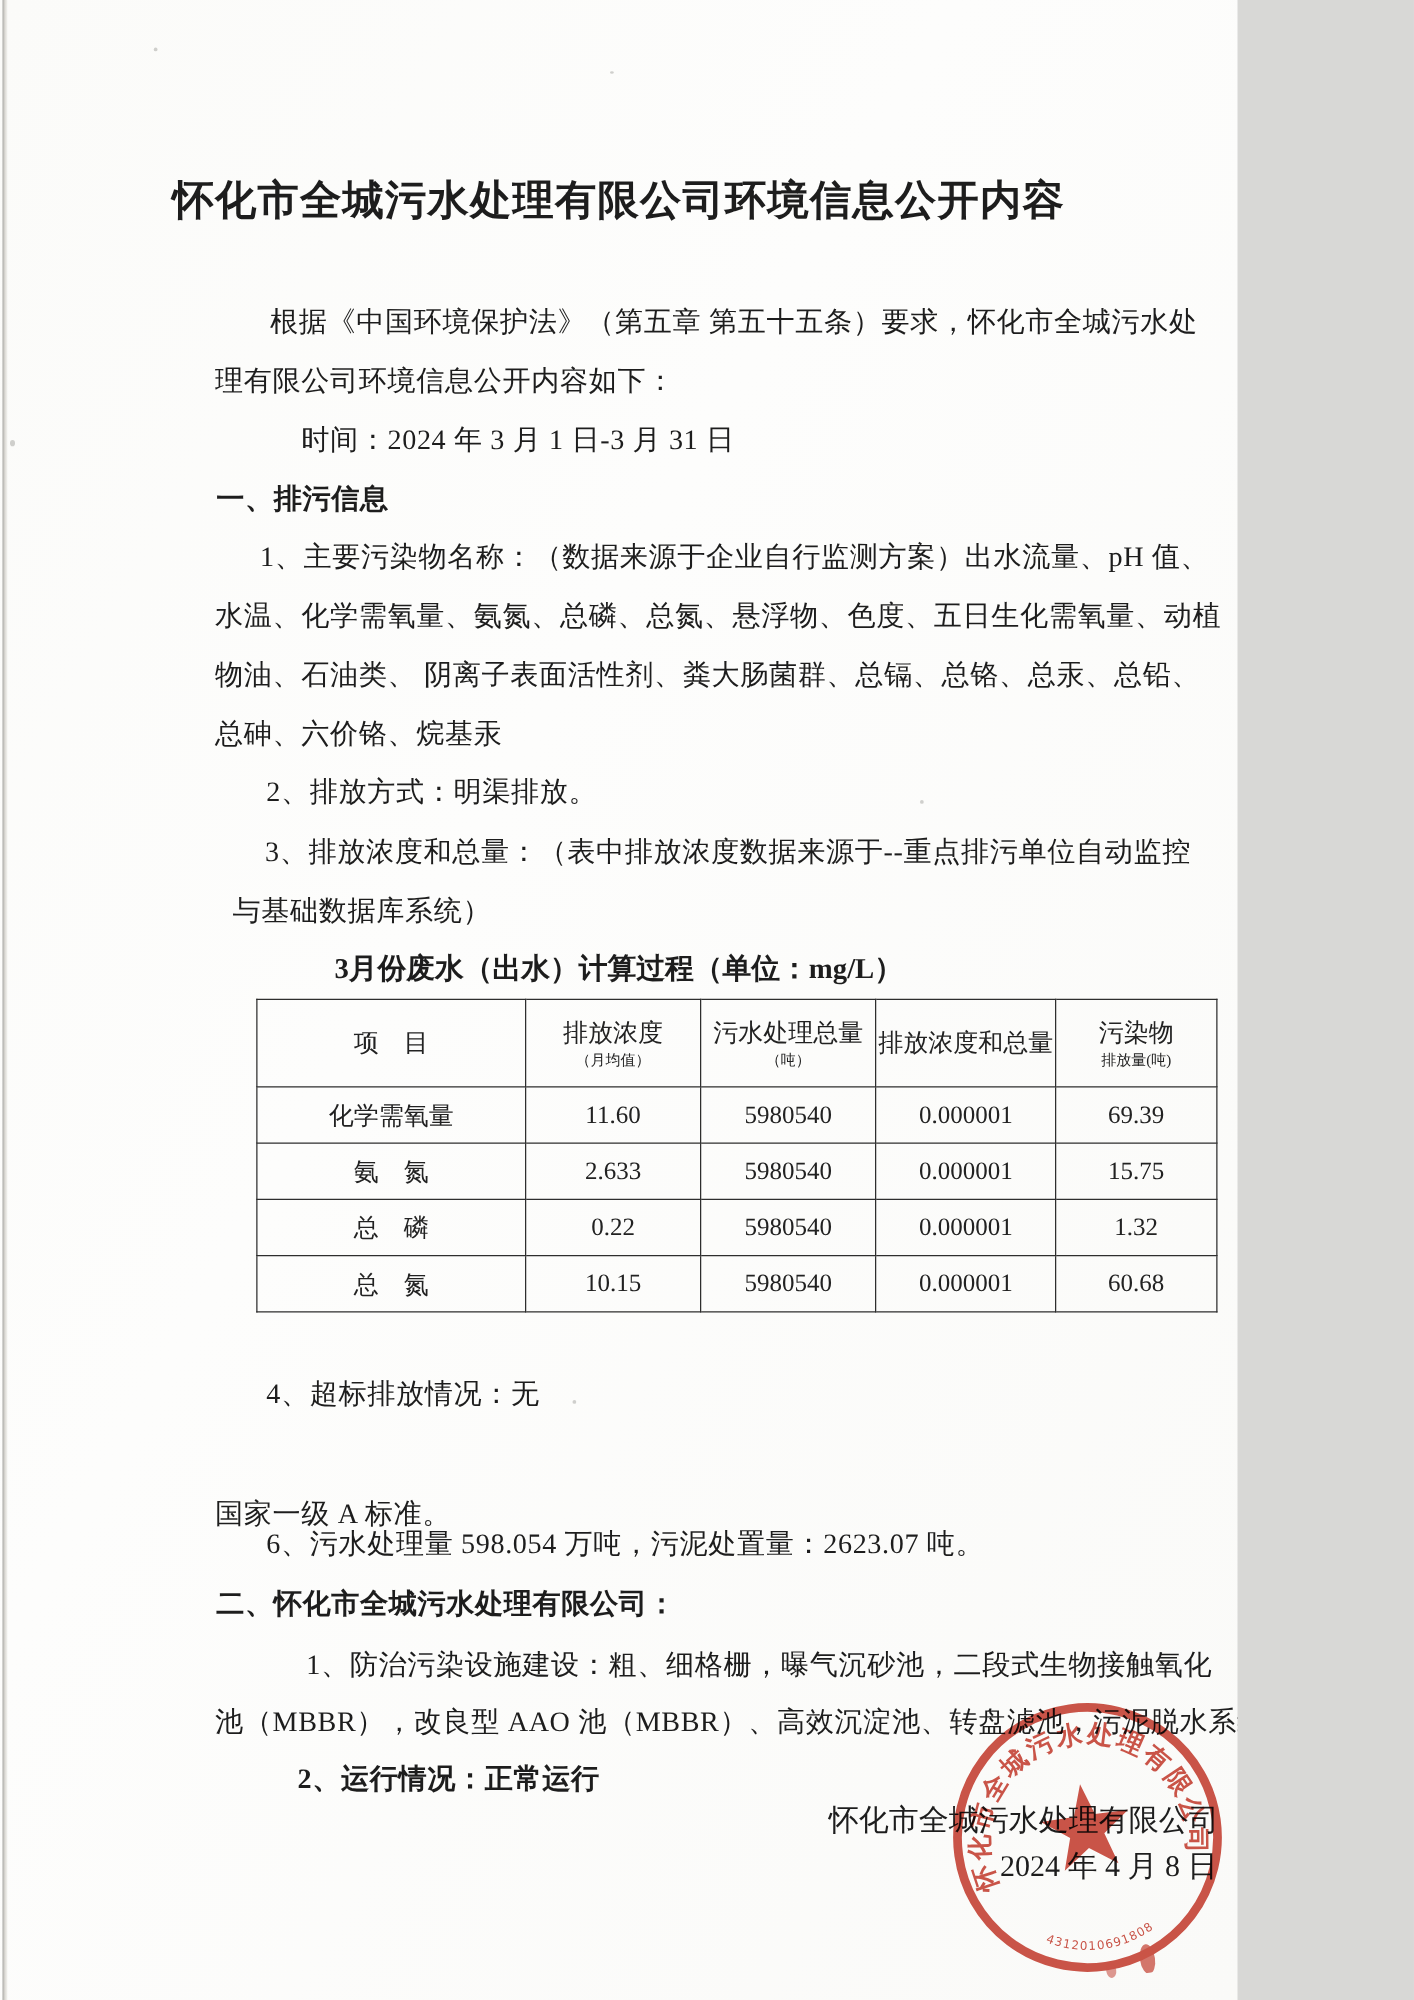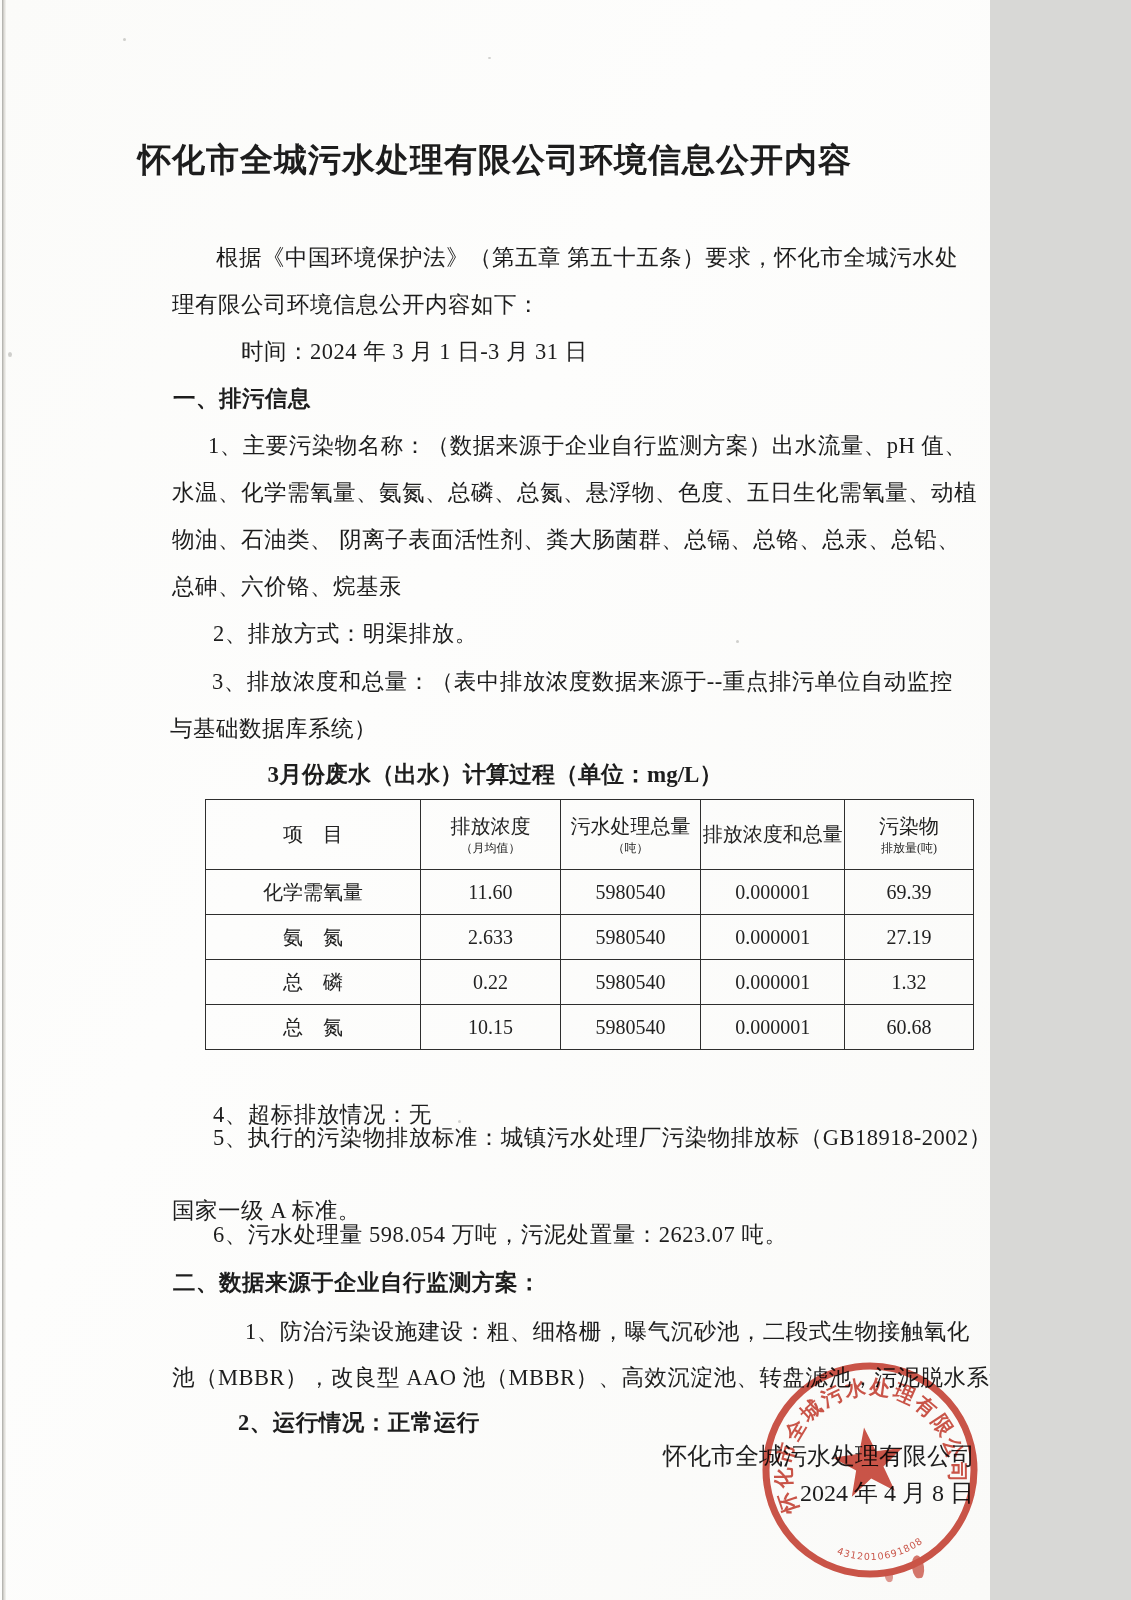--- a/index.html
+++ b/index.html
@@ -56,21 +56,21 @@
   <div class="line" style="left:172px;top:290px;">理有限公司环境信息公开内容如下：</div>
   <div class="line" style="left:241px;top:337px;">时间：2024 年 3 月 1 日-3 月 31 日</div>
 
   <div class="line bold" style="left:173px;top:384px;">一、排污信息</div>
   <div class="line" style="left:208px;top:431px;">1、主要污染物名称：（数据来源于企业自行监测方案）出水流量、pH 值、</div>
   <div class="line" style="left:172px;top:525px;">物油、石油类、 阴离子表面活性剂、粪大肠菌群、总镉、总铬、总汞、总铅、</div>
   <div class="line" style="left:172px;top:478px;">水温、化学需氧量、氨氮、总磷、总氮、悬浮物、色度、五日生化需氧量、动植</div>
   <div class="line" style="left:172px;top:572px;">总砷、六价铬、烷基汞</div>
   <div class="line" style="left:213px;top:619px;">2、排放方式：明渠排放。</div>
   <div class="line" style="left:212px;top:667px;">3、排放浓度和总量：（表中排放浓度数据来源于--重点排污单位自动监控</div>
-  <div class="line" style="left:170px;top:714px;">与基础数据库系统）</div>
+  <div class="line" style="left:186px;top:714px;">与基础数据库系统）</div>
 
   <div class="table-caption">3月份废水（出水）计算过程（单位：mg/L）</div>
 
   <table class="emis">
     <colgroup>
       <col style="width:28%">
         <col style="width:18.2%">
         <col style="width:18.3%">
         <col style="width:18.7%">
         <col style="width:16.8%">
@@ -90,45 +90,44 @@
         <td>11.60</td>
         <td>5980540</td>
         <td>0.000001</td>
         <td>69.39</td>
       </tr>
       <tr>
         <td>氨　氮</td>
         <td>2.633</td>
         <td>5980540</td>
         <td>0.000001</td>
-        <td>27.19</td>
+        <td>15.75</td>
       </tr>
       <tr>
         <td>总　磷</td>
         <td>0.22</td>
         <td>5980540</td>
         <td>0.000001</td>
         <td>1.32</td>
       </tr>
       <tr>
         <td>总　氮</td>
         <td>10.15</td>
         <td>5980540</td>
         <td>0.000001</td>
         <td>60.68</td>
       </tr>
     </tbody>
   </table>
 
   <div class="line" style="left:213px;top:1076px;margin-top:24px;">4、超标排放情况：无</div>
-  <div class="line" style="left:213px;top:1123px;">5、执行的污染物排放标准：城镇污水处理厂污染物排放标（GB18918-2002）</div>
   <div class="line" style="left:172px;top:1196px;">国家一级 A 标准。</div>
   <div class="line" style="left:213px;top:1220px;">6、污水处理量 598.054 万吨，污泥处置量：2623.07 吨。</div>
 
-  <div class="line bold" style="left:173px;top:1268px;">二、数据来源于企业自行监测方案：</div>
+  <div class="line bold" style="left:173px;top:1268px;">二、怀化市全城污水处理有限公司：</div>
   <div class="line" style="left:245px;top:1317px;">1、防治污染设施建设：粗、细格栅，曝气沉砂池，二段式生物接触氧化</div>
   <div class="line" style="left:172px;top:1363px;">池（MBBR），改良型 AAO 池（MBBR）、高效沉淀池、转盘滤池，污泥脱水系统等。</div>
   <div class="line" style="left:238px;top:1408px;font-weight:bold;">2、运行情况：正常运行</div>
 
   <div class="sig" style="left:663px;top:1440px;">怀化市全城污水处理有限公司</div>
   <div class="sig" style="left:800px;top:1477px;">2024 年 4 月 8 日</div>
 
   <svg class="stamp" viewBox="0 0 228 228">
     <defs>
       <path id="seal-top-arc" d="M 38.8 145.4 A 80 80 0 1 1 189.2 145.4" fill="none"></path>

